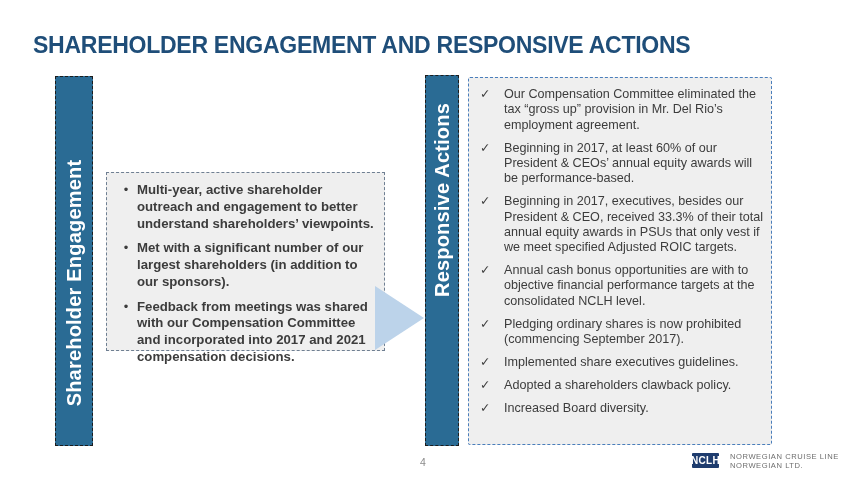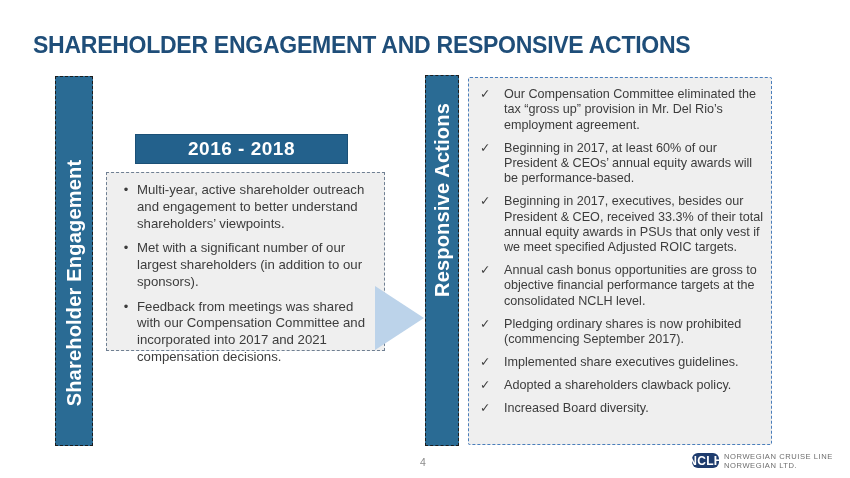--- a/index.html
+++ b/index.html
@@ -50,21 +50,21 @@
     background:#efefef; border:1.4px dashed #6f7f92;
     padding:9px 8px 6px 8px;
   }
   .bullet-row { display:flex; margin-bottom:8px; }
   .bullet-row:last-child { margin-bottom:0; }
   .bullet-marker {
     width:22px; flex:0 0 22px; text-align:center;
     font-size:13px; color:#3c3c3c; line-height:1.27;
   }
   .bullet-text {
-    flex:1; font-size:13.2px; line-height:1.27; color:#3c3c3c;
+    flex:1; font-size:13.2px; line-height:1.27; color:#3c3c3c;font-weight:bold;
   }
 
   
   .arrow-right {
     position:absolute; left:375px; top:286px;
     width:0; height:0;
     border-top:32px solid transparent;
     border-bottom:32px solid transparent;
     border-left:49px solid #BCD3EA;
   }
@@ -86,41 +86,38 @@
     flex:1; font-size:12.6px; line-height:1.22; color:#3c3c3c;
   }
 
   
   .page-number {
     position:absolute; left:420px; top:456px;
     font-size:10.5px; color:#8a8a8a;
   }
   .logo-group { position:absolute; left:692px; top:452px; display:flex; align-items:flex-start; }
   .logo-badge {
-    width:27px; height:15px; background:#1E3C6E; border-radius:6px;
-    color:#ffffff; font-size:12px; font-weight:bold;
+    width:27px; height:15px; background:#1E3C6E; border-radius:1px;
+    color:#ffffff; font-size:10px; font-weight:bold;
     display:flex; align-items:center; justify-content:center;
     letter-spacing:0.3px; margin-top:1px;
   }
-  .logo-text { margin-left:5px; color:#6d6d6d; font-size:7.6px; letter-spacing:0.55px; line-height:1.22; }
+  .logo-text { margin-left:11px; color:#6d6d6d; font-size:7.6px; letter-spacing:0.55px; line-height:1.22; }
 </style>
 </head>
 <body>
 
 <div class="slide">
 
   <div class="title">SHAREHOLDER ENGAGEMENT AND RESPONSIVE ACTIONS</div>
 
   <div class="vbar vbar-left">
     <span class="vlabel">Shareholder Engagement</span>
   </div>
 
-  <div class="period-box">
-    <span>2016  - 2018</span>
-  </div>
 
   <div class="left-box">
     <div class="bullet-row">
       <span class="bullet-marker">•</span>
       <span class="bullet-text">Multi-year, active shareholder outreach and engagement to better understand shareholders’ viewpoints.</span>
     </div>
     <div class="bullet-row">
       <span class="bullet-marker">•</span>
       <span class="bullet-text">Met with a significant number of our largest shareholders (in addition to our sponsors).</span>
     </div>
@@ -144,21 +141,21 @@
     <div class="check-row">
       <span class="check-marker">✓</span>
       <span class="check-text">Beginning in 2017, at least 60% of our President &amp; CEOs’ annual equity awards will be performance-based.</span>
     </div>
     <div class="check-row">
       <span class="check-marker">✓</span>
       <span class="check-text">Beginning in 2017, executives, besides our President &amp; CEO, received 33.3% of their total annual equity awards in PSUs that only vest if we meet specified Adjusted ROIC targets.</span>
     </div>
     <div class="check-row">
       <span class="check-marker">✓</span>
-      <span class="check-text">Annual cash bonus opportunities are gross to objective financial performance targets at the consolidated NCLH level.</span>
+      <span class="check-text">Annual cash bonus opportunities are with to objective financial performance targets at the consolidated NCLH level.</span>
     </div>
     <div class="check-row">
       <span class="check-marker">✓</span>
       <span class="check-text">Pledging ordinary shares is now prohibited (commencing September 2017).</span>
     </div>
     <div class="check-row">
       <span class="check-marker">✓</span>
       <span class="check-text">Implemented share executives guidelines.</span>
     </div>
     <div class="check-row">

